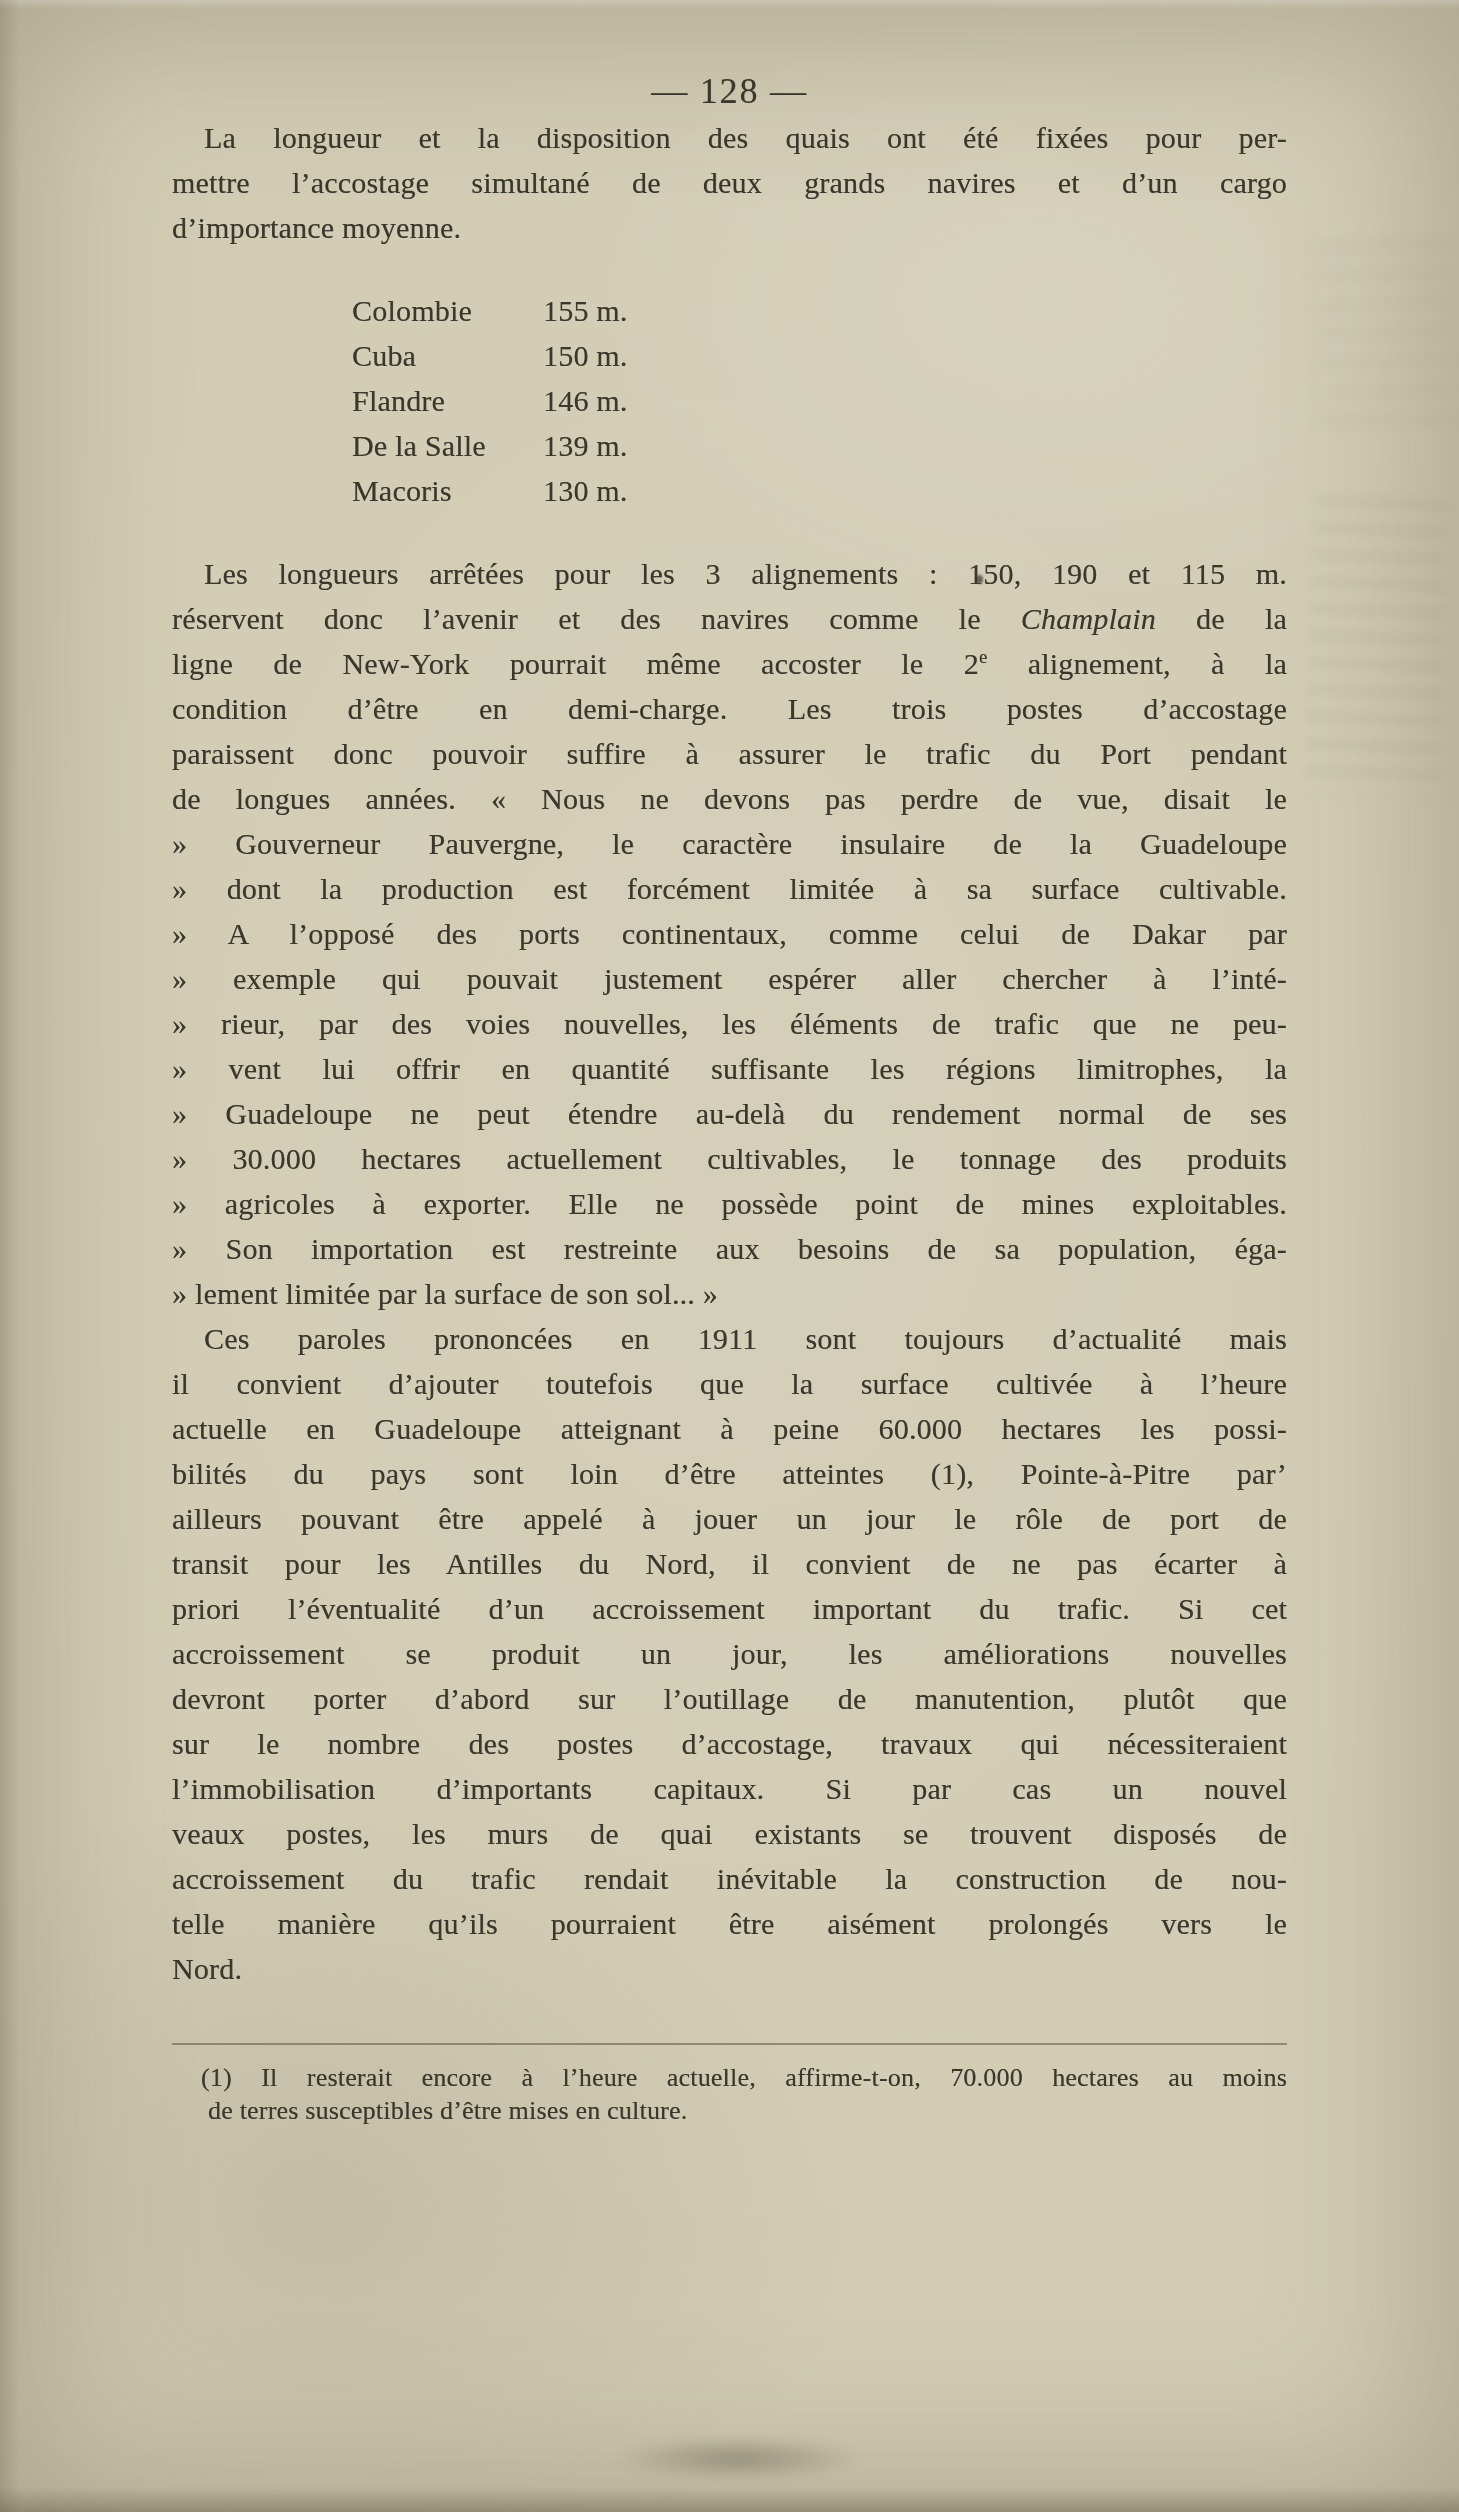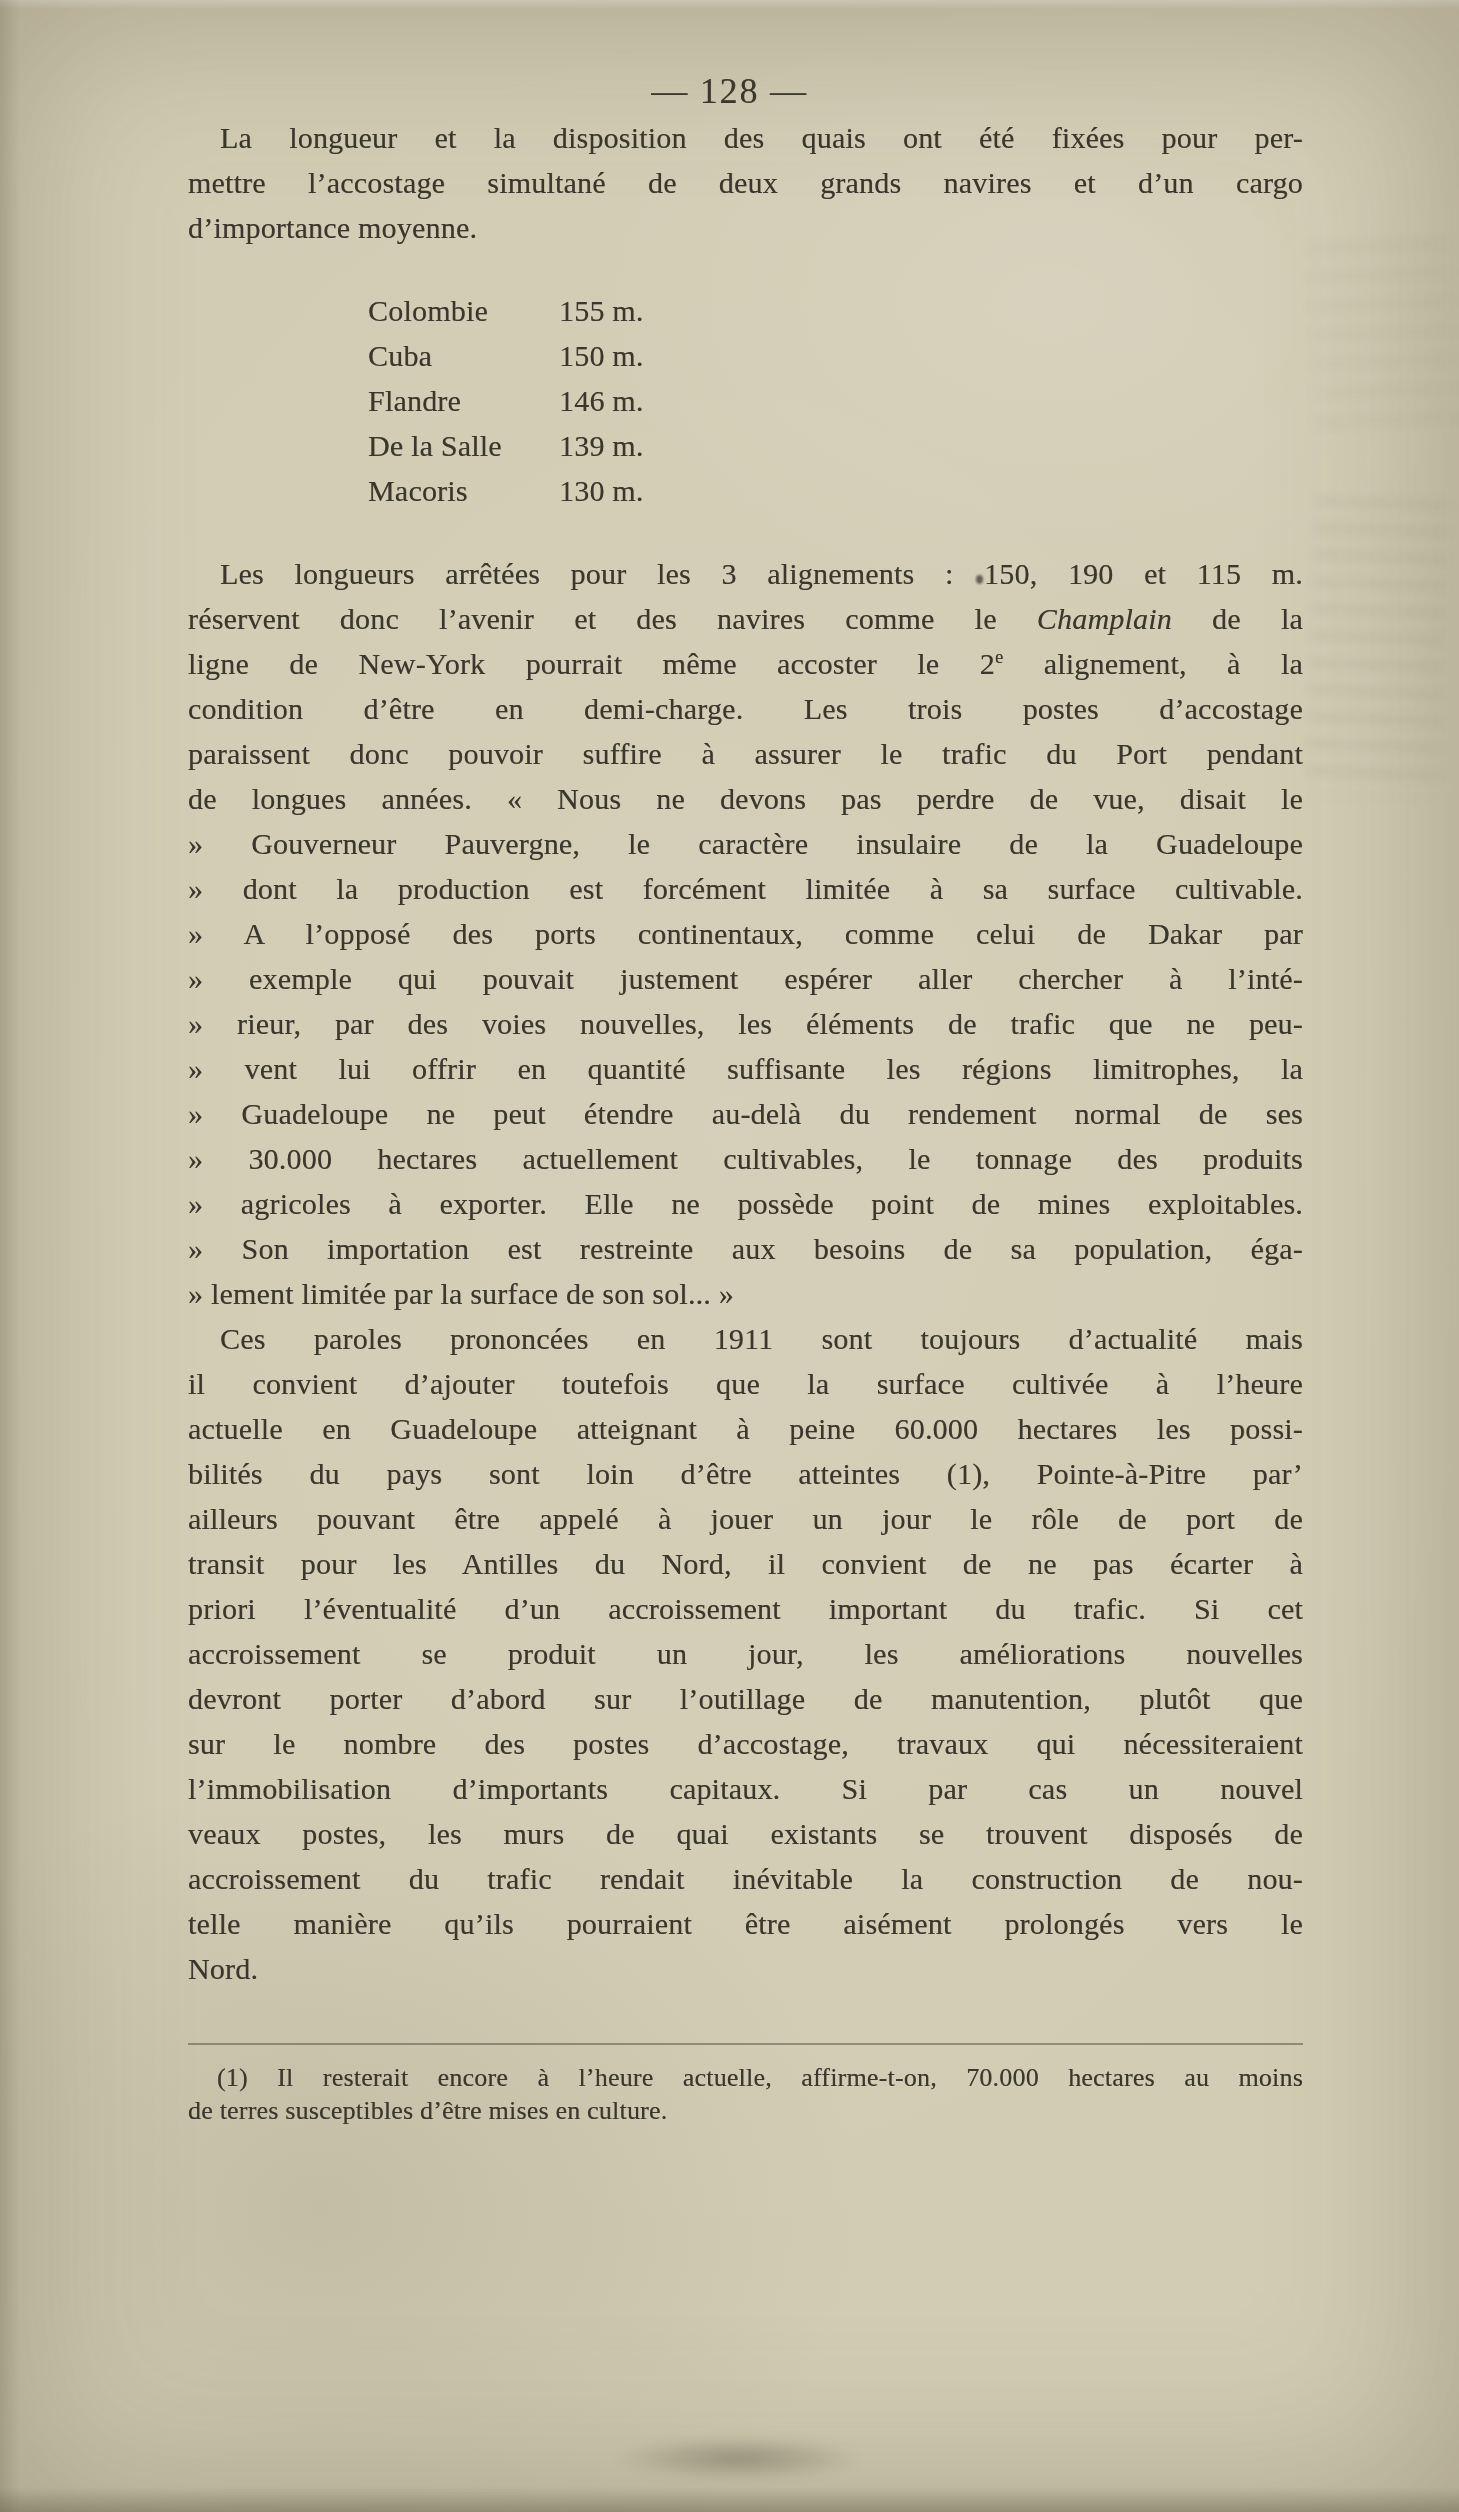--- a/index.html
+++ b/index.html
@@ -55,21 +55,21 @@
     background: rgba(40,38,30,0.65); border-radius: 50%; filter: blur(0.9px);
   }
 
   .page-number {
     position: absolute; top: 70px; left: 0; width: 100%;
     text-align: center; font-size: 36px; letter-spacing: 1.8px;
     text-shadow: 0.3px 0.3px 0.5px rgba(58,55,44,0.5);
   }
 
   .body {
-    position: absolute; left: 188px; top: 115px; width: 1115px;
+    position: absolute; left: 172px; top: 115px; width: 1115px;
     font-size: 30px; line-height: 45px; letter-spacing: 0.2px;
     text-shadow: 0.3px 0.3px 0.5px rgba(58,55,44,0.5);
   }
 
   .para { margin: 0; }
   .line { text-align: justify; text-align-last: justify; }
   .line.end { text-align-last: left; }
   .line.first { text-indent: 32px; }
   .line i { font-style: italic; }
   .line sup { font-size: 0.62em; vertical-align: super; line-height: 0; }
@@ -78,21 +78,21 @@
   .ship-row { display: flex; }
   .ship-name { width: 191px; }
   .ship-len  { }
 
   .foot { margin-top: 52px; font-size: 26px; line-height: 33px; }
   .foot-rule {
     width: 1115px; height: 1.8px; margin: 0 0 16px 0;
     background: rgba(66,60,44,0.45);
   }
   .fline { text-align: justify; text-align-last: justify; }
-  .fline.end { text-align-last: left; }
+  .fline.end { text-align-last: left; margin-left: 36px; }
   .fline.first { text-indent: 29px; }
 </style>
 </head>
 <body>
 
 <div class="scan">
 
   <div class="edge-top"></div>
   <div class="edge-left"></div>
   <div class="bleed-a"></div>

